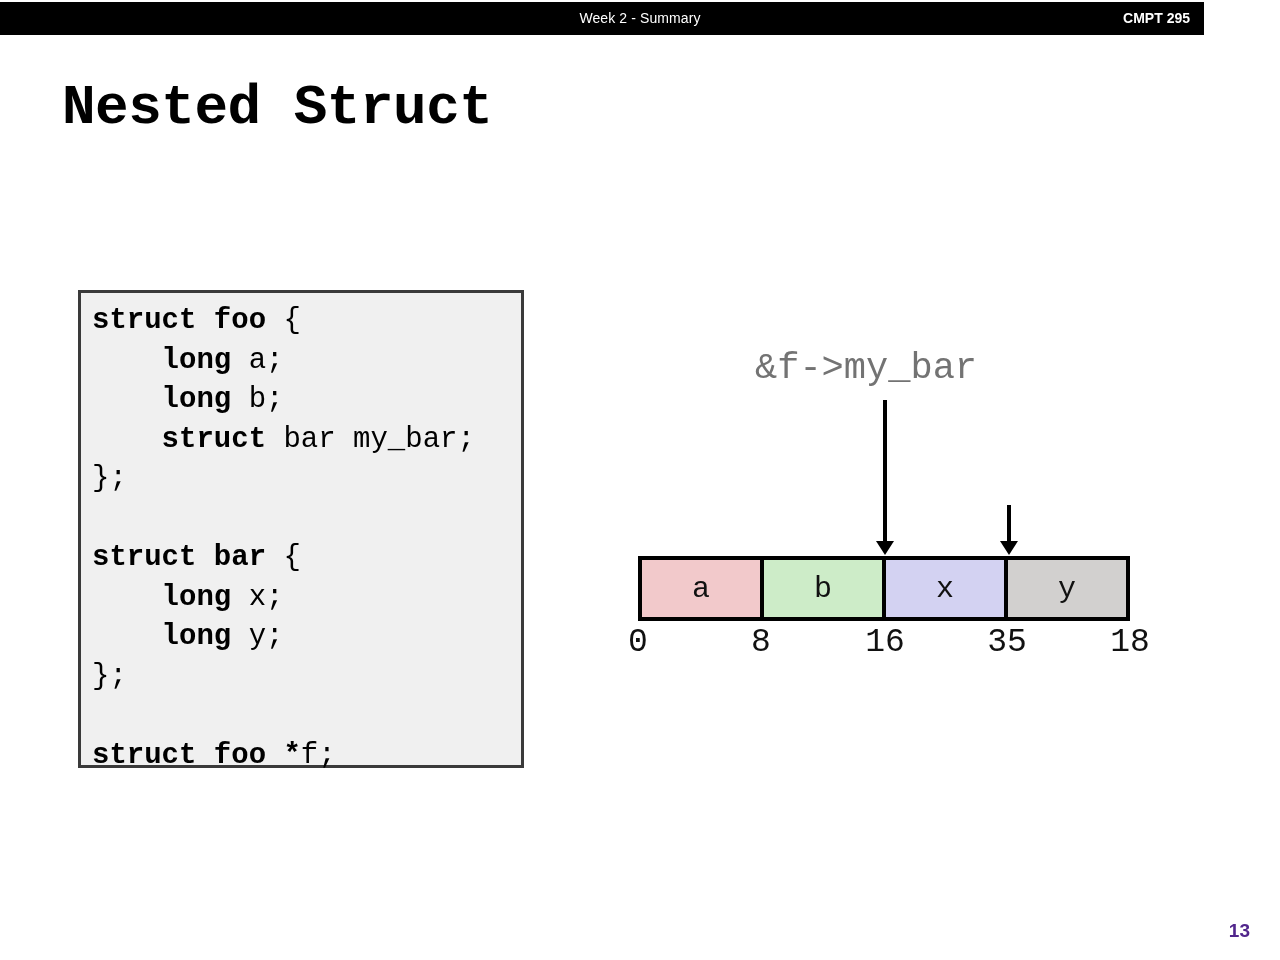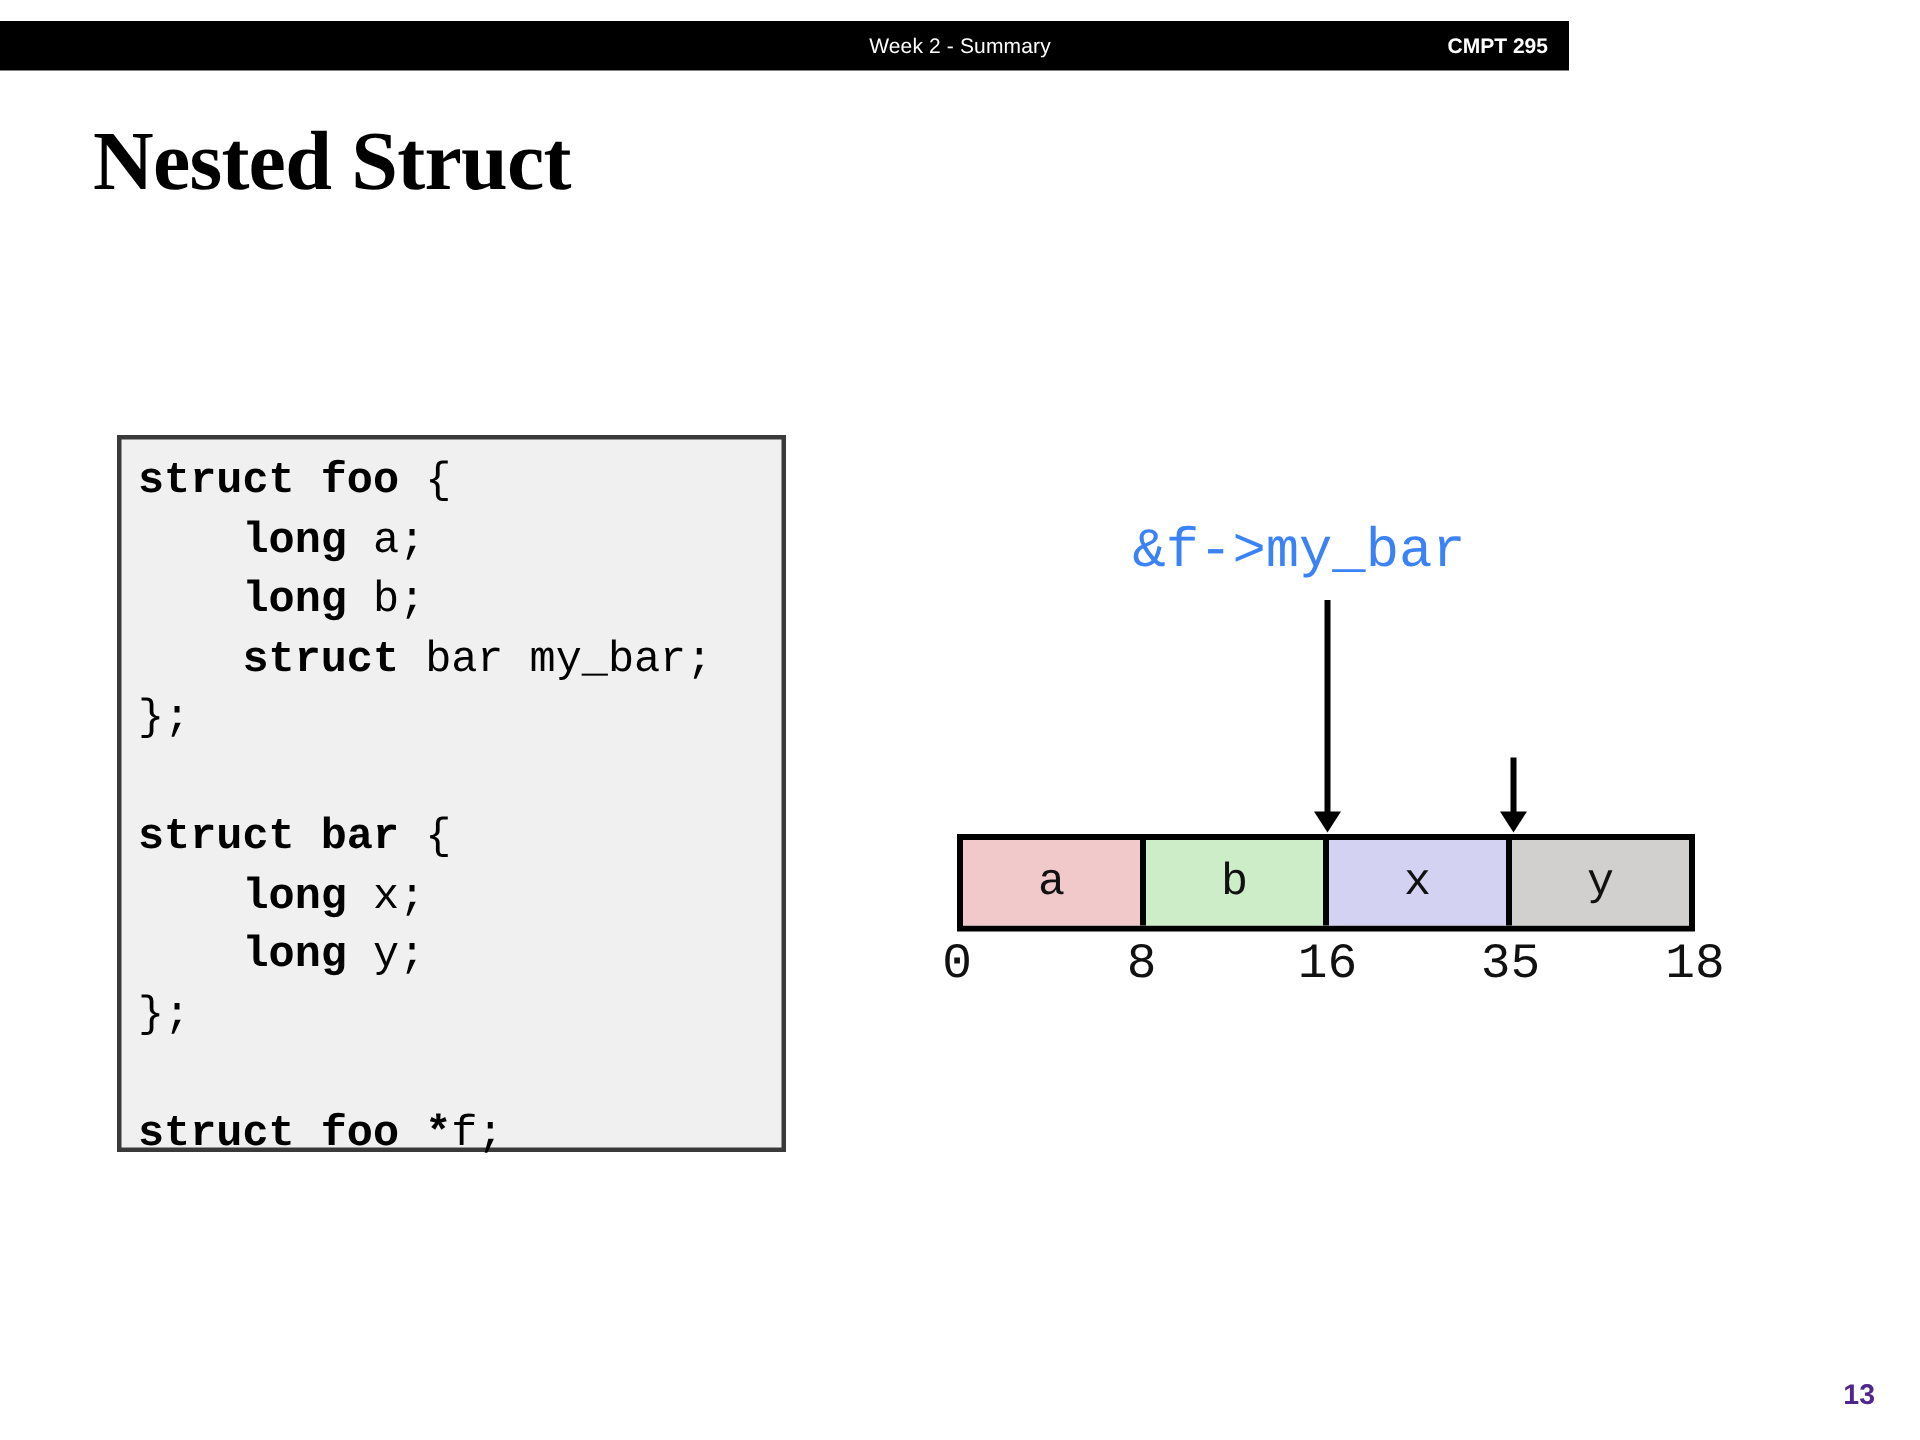--- a/index.html
+++ b/index.html
@@ -14,22 +14,22 @@
     position: relative;
     overflow: hidden;
     font-family: "Liberation Sans", sans-serif;
     color: #000000;
   }
 
   
   #header-bar {
     position: absolute;
     left: 0;
-    top: 14px;
-    width: 1046px;
+    top: 2px;
+    width: 1204px;
     height: 33px;
     background: #000000;
   }
   #header-center-title {
     position: absolute;
     left: 0;
     top: 0;
     width: 1280px;
     height: 33px;
     line-height: 33px;
@@ -53,21 +53,21 @@
 
   
   #slide-title {
     position: absolute;
     left: 62px;
     top: 76px;
     font-size: 56px;
     font-weight: bold;
     color: #000000;
     letter-spacing: -0.5px;
-    font-family: Liberation Serif, serif;
+    font-family: Liberation Mono, monospace;
     white-space: pre;
   }
 
   
   #code-block {
     position: absolute;
     left: 78px;
     top: 290px;
     width: 446px;
     height: 478px;
@@ -103,21 +103,21 @@
     top: 336px;
     width: 640px;
     height: 330px;
   }
 
   
   .ptr-label {
     position: absolute;
     font-family: "Liberation Mono", "DejaVu Sans Mono", monospace;
     font-size: 37px;
-    color: #3b82f6;
+    color: #737373;
     white-space: pre;
     letter-spacing: 0px;
   }
   #label-my-bar {
     left: 145px;
     top: 11px;
   }
   #label-my-bar-y {
     left: 320px;
     top: 116px;

